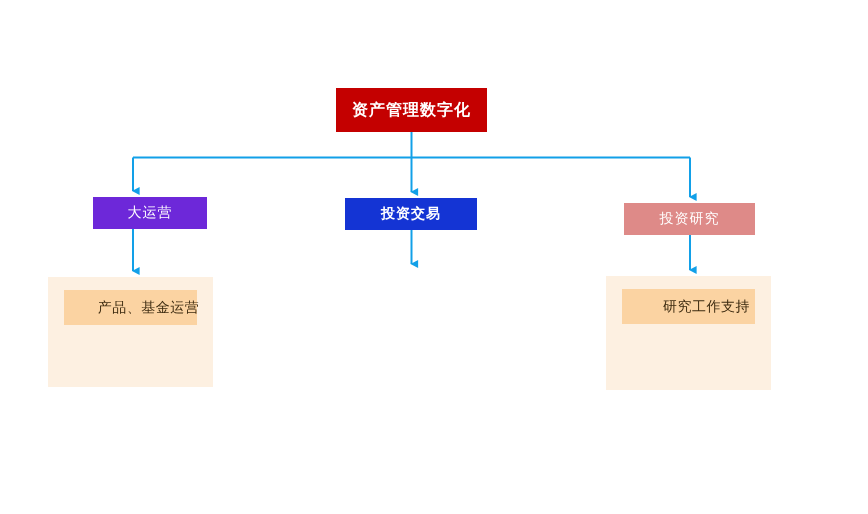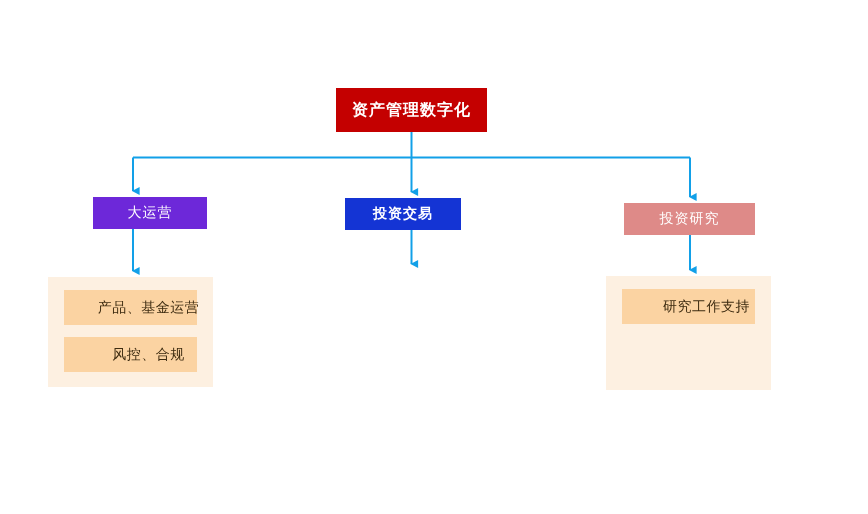--- a/index.html
+++ b/index.html
@@ -65,21 +65,21 @@
     top: 197px;
     width: 114px;
     background: #6d28d9;
     font-weight: normal;
     letter-spacing: 1px;
     margin-left: 25px;
   }
   .node-trade {
     left: 345px;
     top: 198px;
-    width: 116px;
+    width: 132px;
     background: #1434D4;
     letter-spacing: 1px;
   }
   .node-research {
     left: 624px;
     top: 203px;
     width: 131px;
     background: #DE8A88;
     font-weight: normal;
     letter-spacing: 1px;
@@ -161,21 +161,20 @@
   <div class="node node-root">资产管理数字化</div>
 
   <div class="node node-l2 node-ops">大运营</div>
 
   <div class="node node-l2 node-trade">投资交易</div>
 
   <div class="node node-l2 node-research">投资研究</div>
 
   <div class="group group-ops">
     <div class="item">产品、基金运营</div>
-    <div class="item">风控、合规</div>
   </div>
 
 
   <div class="group group-research">
     <div class="item">研究工作支持</div>
   </div>
 
 </div>
 
 </body></html>

